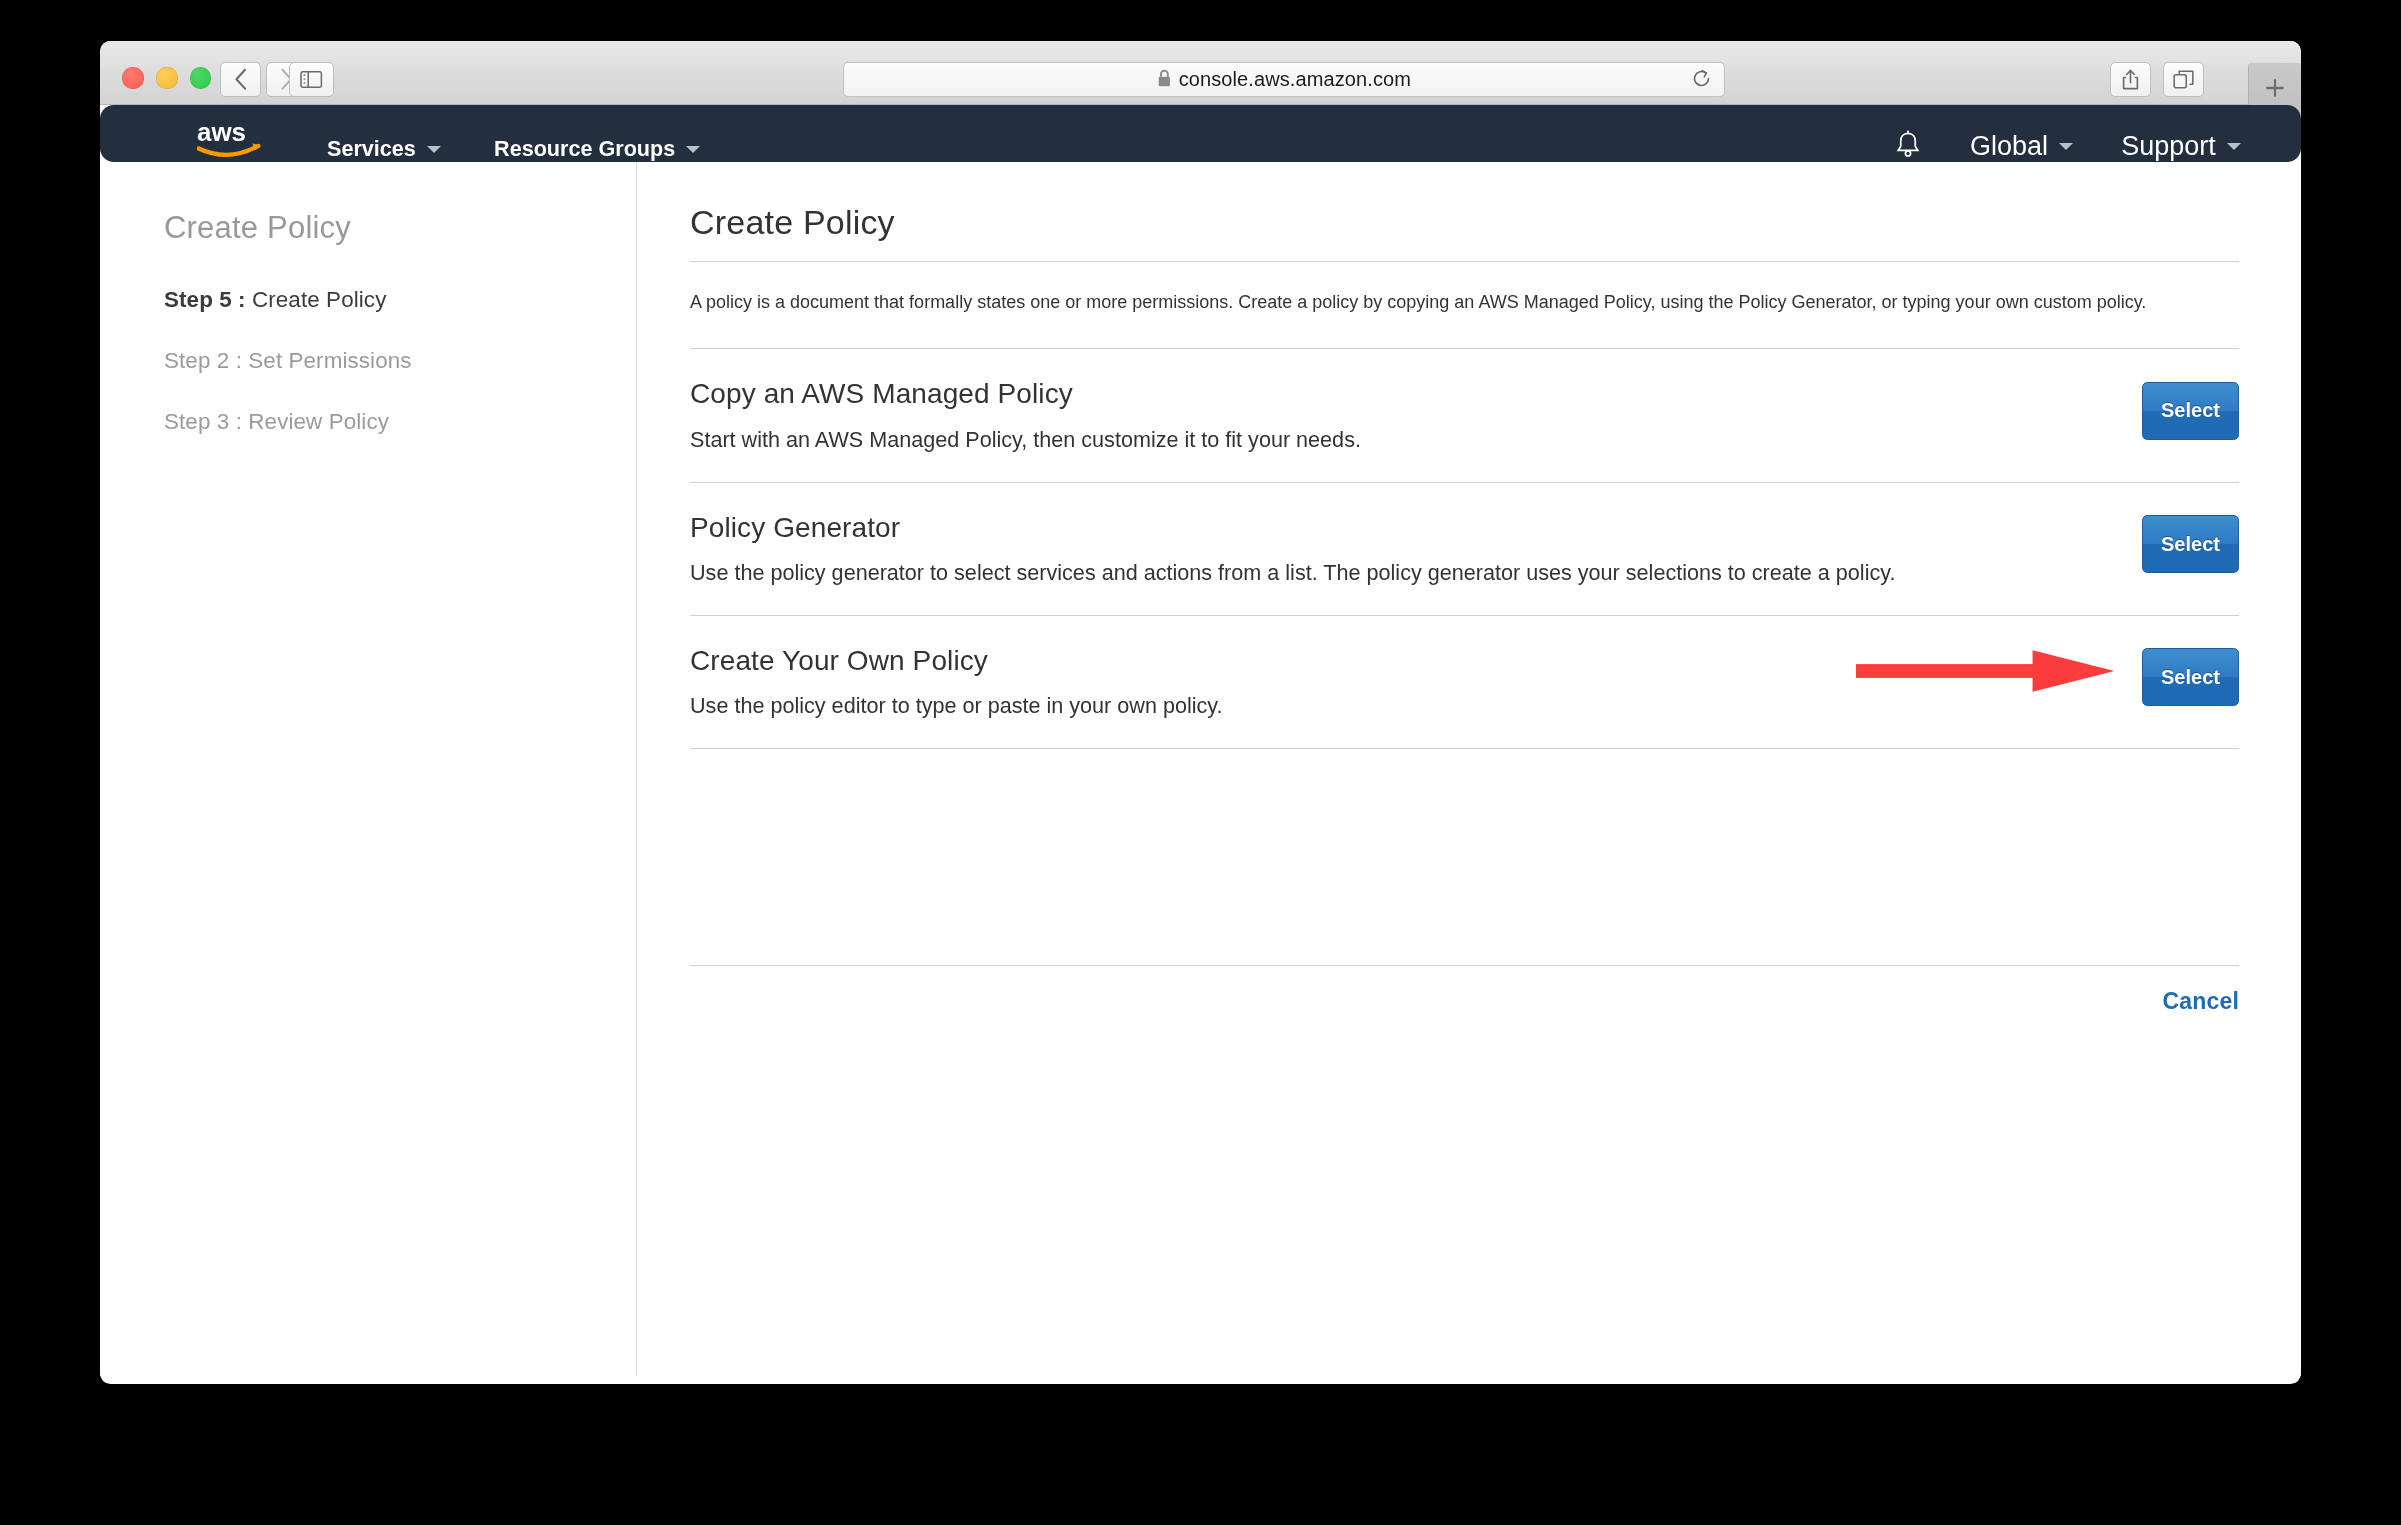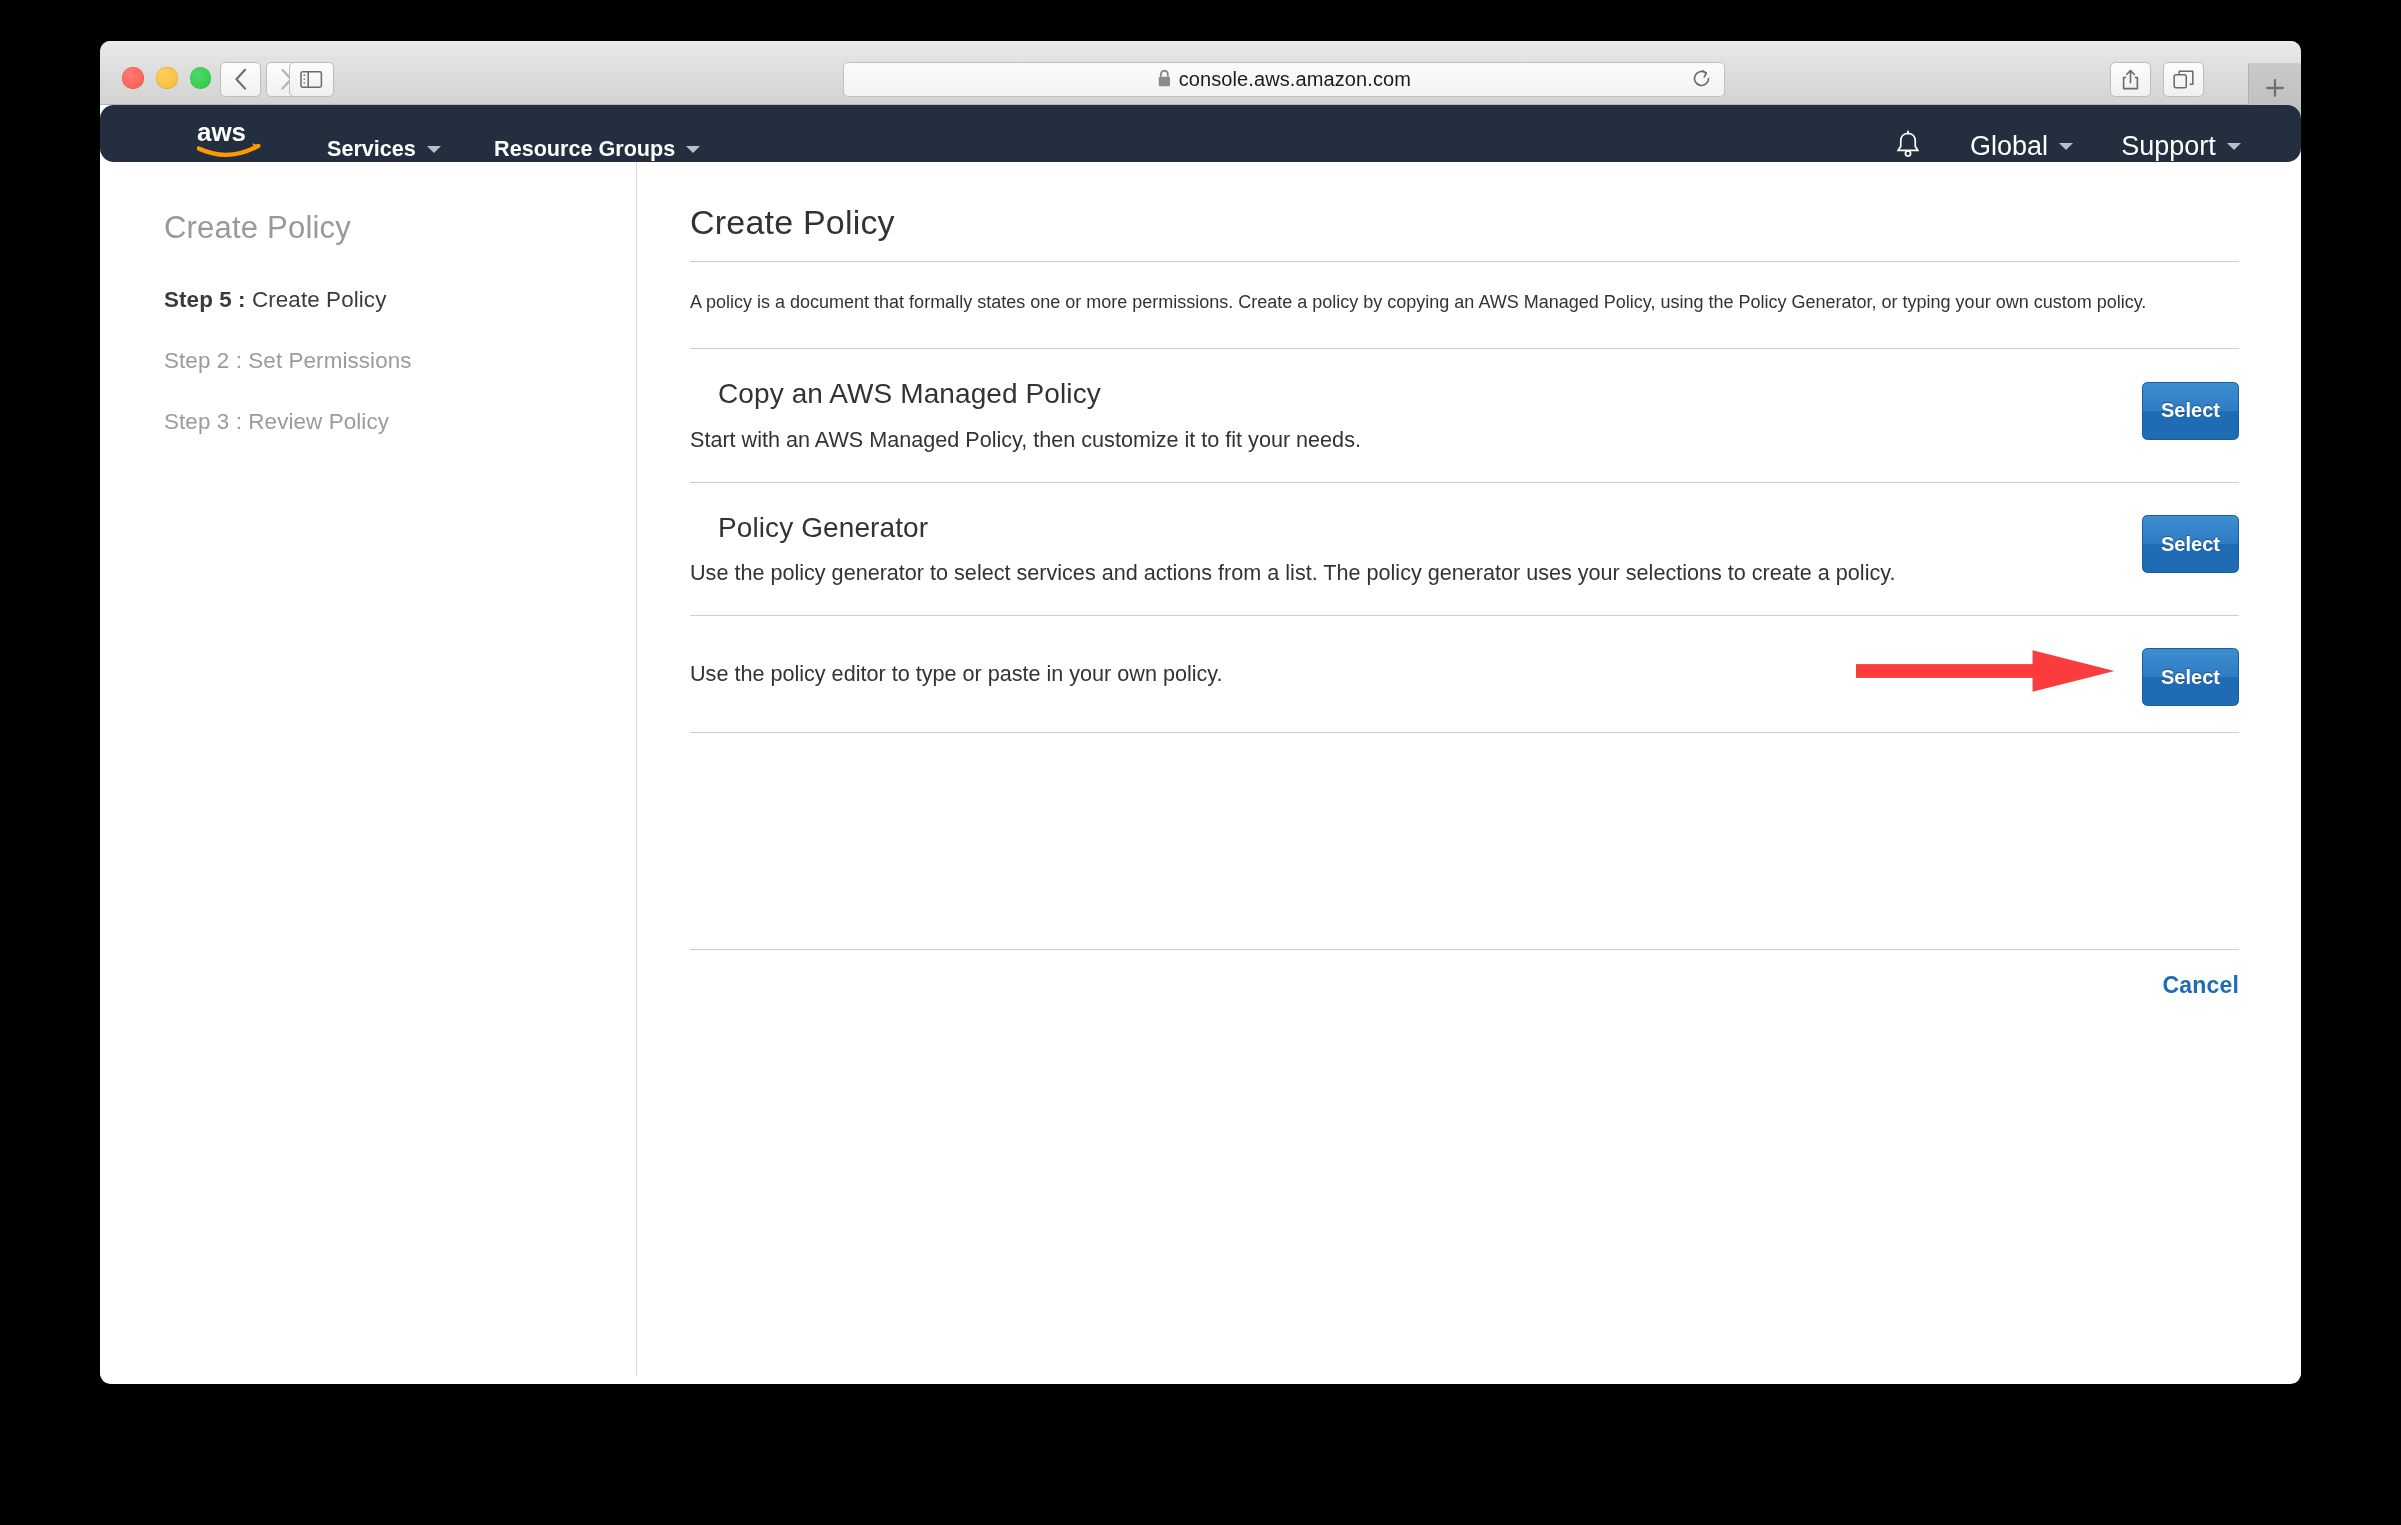--- a/index.html
+++ b/index.html
@@ -233,21 +233,20 @@
     justify-content: space-between;
     padding: 29px 0 26px 0;
     position: relative;
   }
   .option-text { max-width: 1302px; }
   .option-title {
     font-size: 28px;
     color: #333333;
     font-weight: normal;
     letter-spacing: 0.1px;
-    margin-left: 28px;
   }
   .option-desc {
     font-size: 21.6px;
     color: #333333;
     line-height: 1.42;
     margin-top: 14.7px;
   }
   .btn-select {
     flex: 0 0 auto;
     margin-top: 3.5px;
@@ -457,20 +456,21 @@
         <div class="option-text">
           <h3 class="option-title">Policy Generator</h3>
           <p class="option-desc">Use the policy generator to select services and actions from a list. The policy generator uses your selections to create a policy.</p>
         </div>
         <button class="btn-select">Select</button>
       </div>
       <div class="hr"></div>
 
       <div class="option-row">
         <div class="option-text">
+          <h3 class="option-title">Create Your Own Policy</h3>
           <p class="option-desc">Use the policy editor to type or paste in your own policy.</p>
         </div>
 
         <svg id="red-arrow" viewBox="0 0 310 60">
           <rect x="0" y="22" width="215" height="16" fill="#fa3c3c"></rect>
           <path d="M205 6 L300 30 L205 54 Z" fill="#fa3c3c"></path>
         </svg>
 
         <button class="btn-select">Select</button>
       </div>

